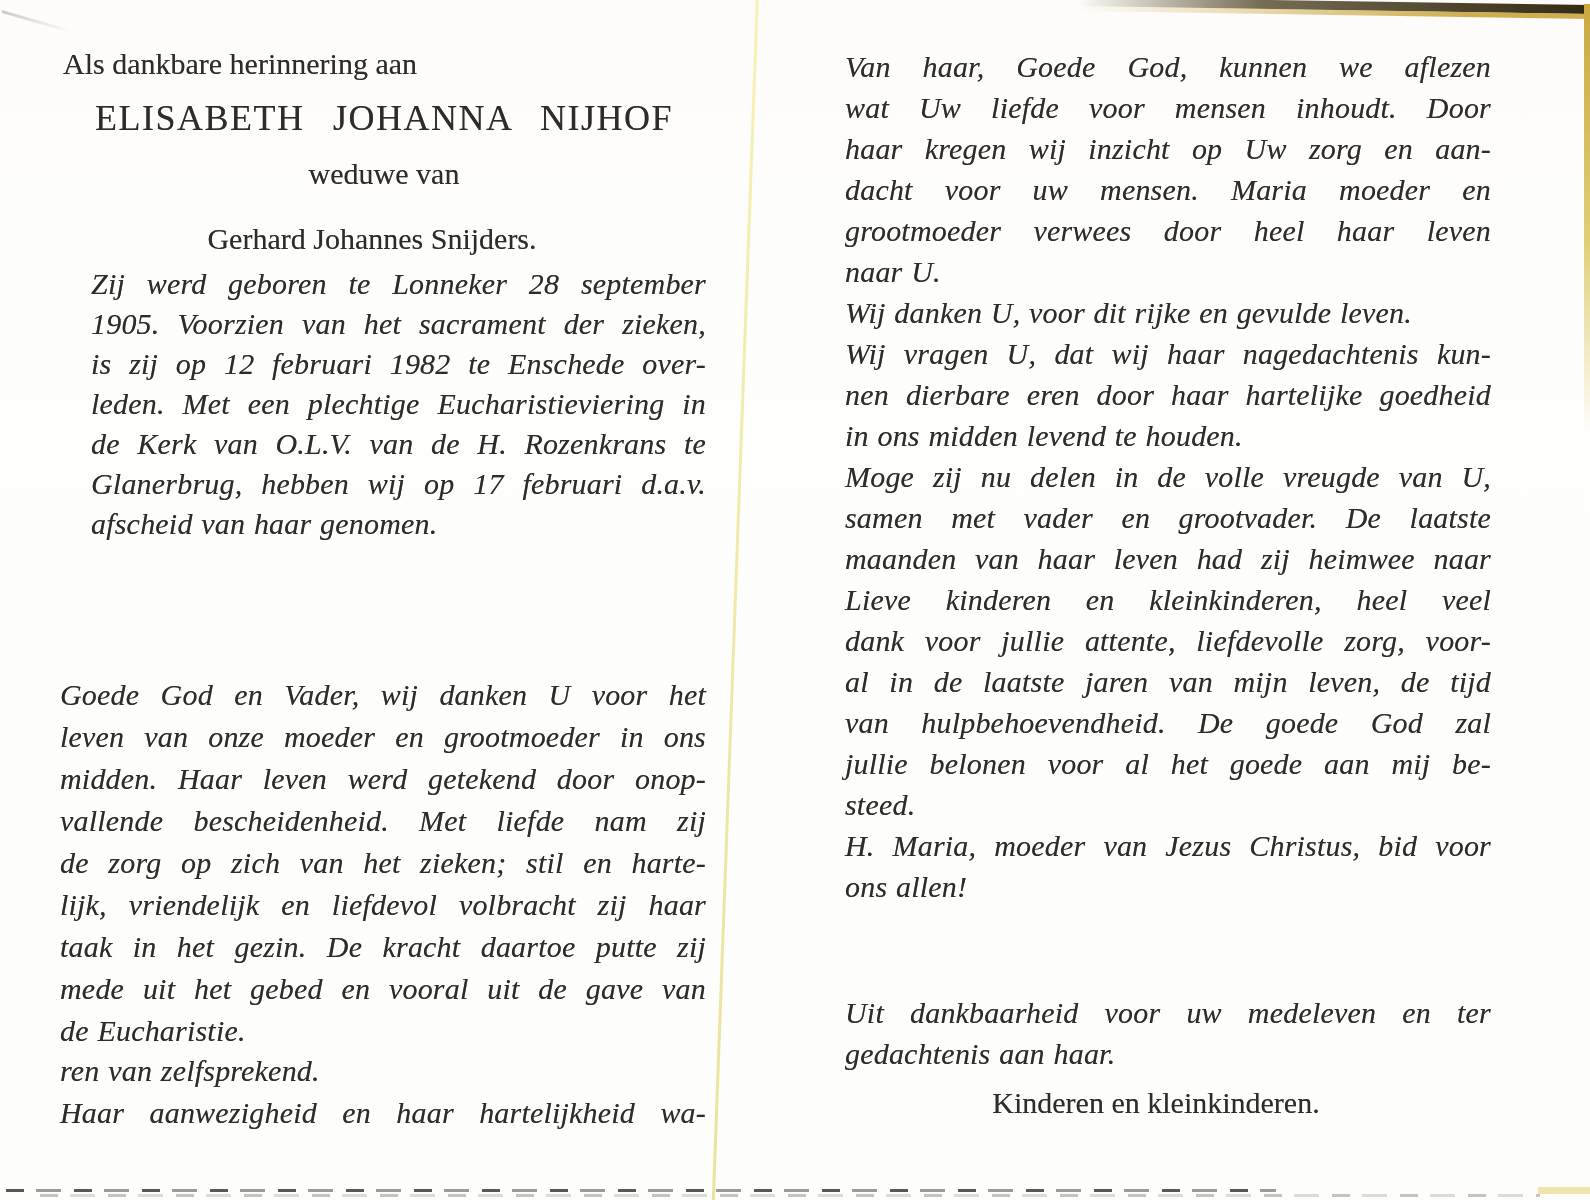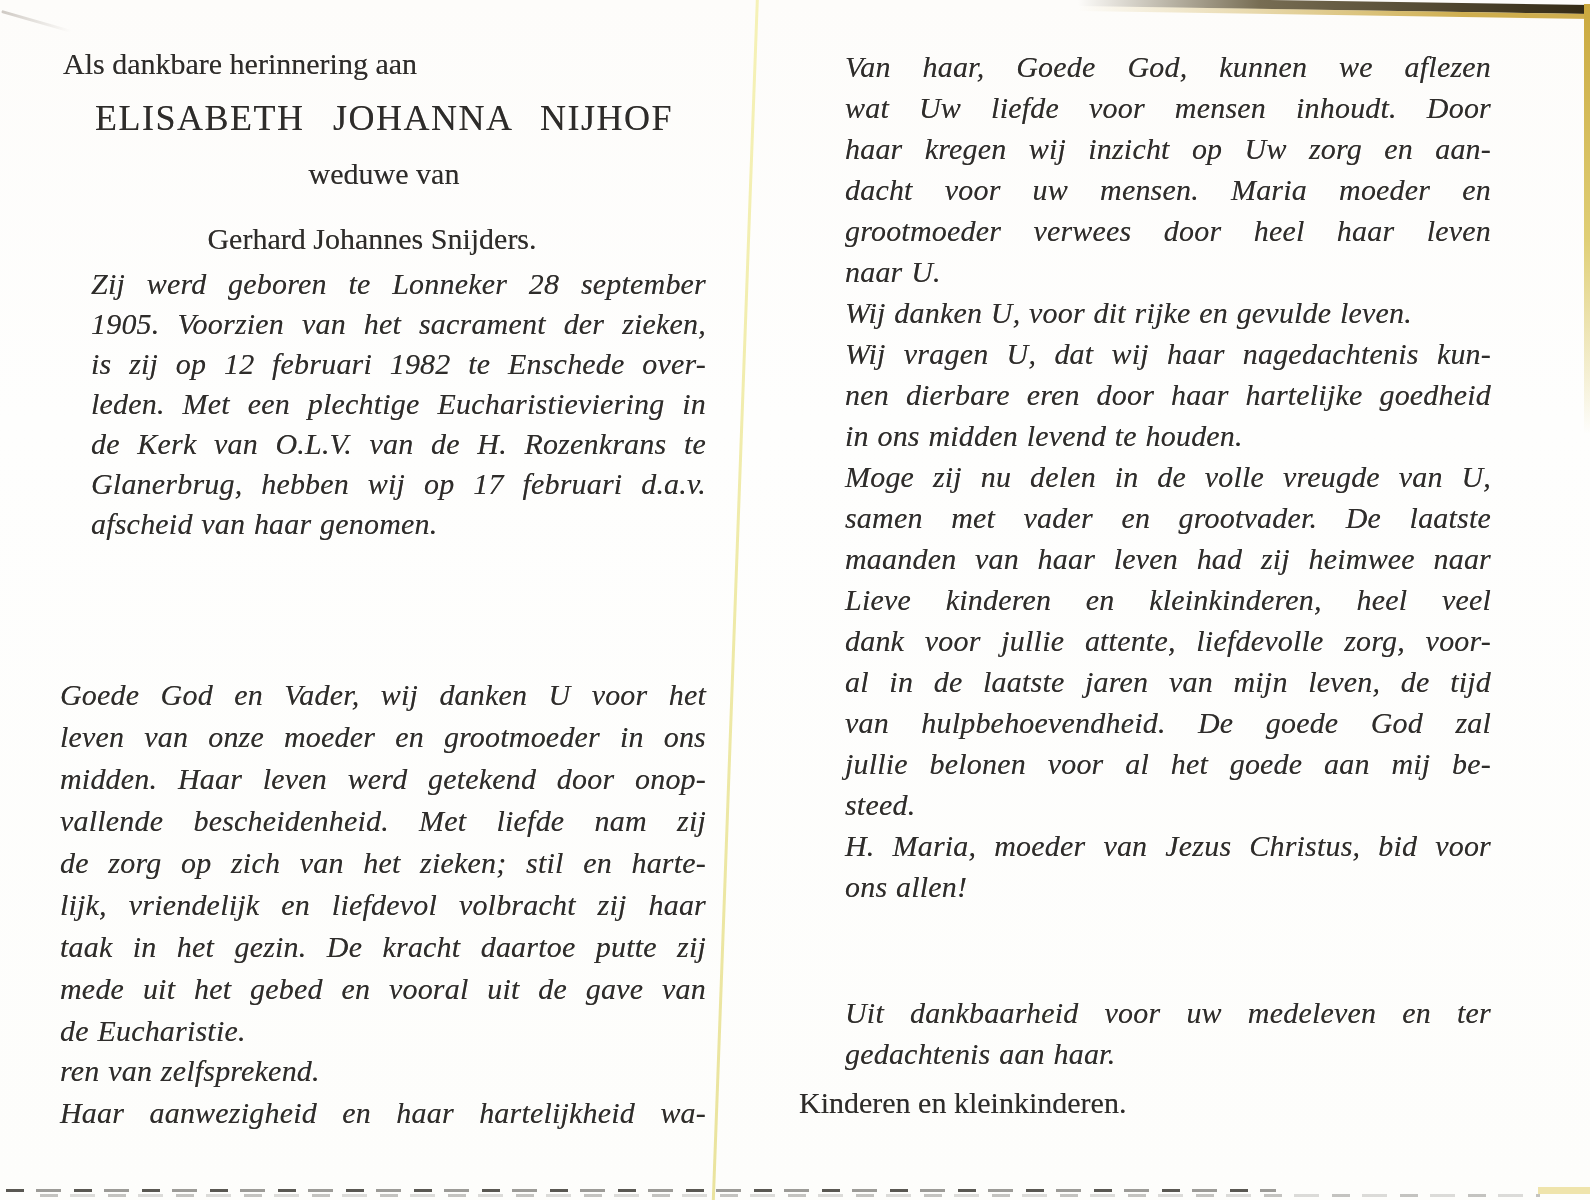--- a/index.html
+++ b/index.html
@@ -16,22 +16,22 @@
   .j { text-align-last:justify; }
   .lh40 .tline { line-height:40px;margin-left:31px; }
   .lh42 .tline { line-height:42px; }
   .heading {
     position:absolute; font-size:30px; line-height:36px;
     text-shadow:0 0 0.6px rgba(46,44,42,0.55);
   }
   .centered { width:648px; text-align:center; }
   #name-line { font-size:36px; letter-spacing:1.5px; word-spacing:18px; }
   #signature {
-    position:absolute; left:799px; top:1086px; width:646px;
-    text-align:left; padding-right:12px; box-sizing:border-box;
+    position:absolute; left:839px; top:1086px; width:646px;
+    text-align:center; padding-right:12px; box-sizing:border-box;
     font-size:30px; text-shadow:0 0 0.6px rgba(46,44,42,0.55);
   }
   
   .fold-line {
     position:absolute; left:756px; top:-5px; width:3px; height:1215px;
     background:linear-gradient(180deg,#f5f1b4 0%,#ede8a2 55%,#e9e299 100%);
     transform:rotate(2.1deg); transform-origin:top left; opacity:0.95;
   }
   .edge-tr {
     position:absolute; left:1078px; top:-3px; width:520px; height:9px;

